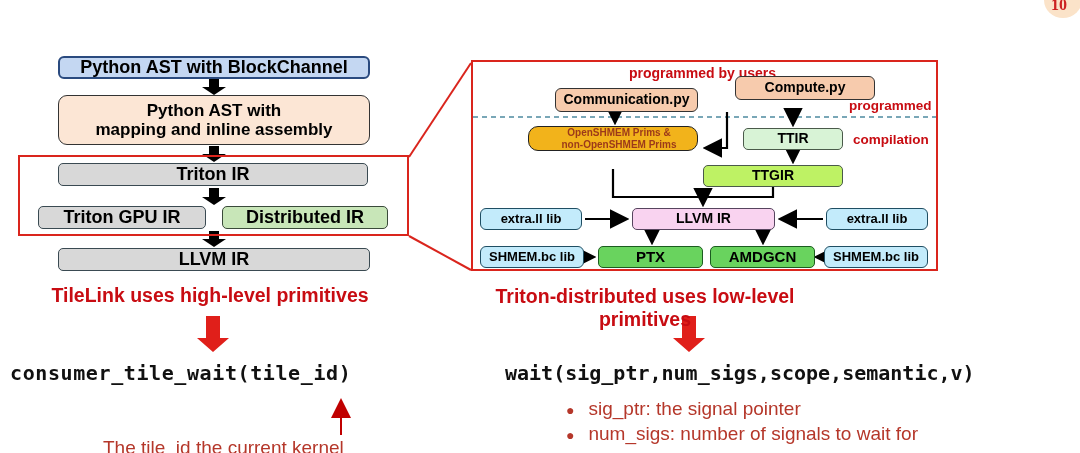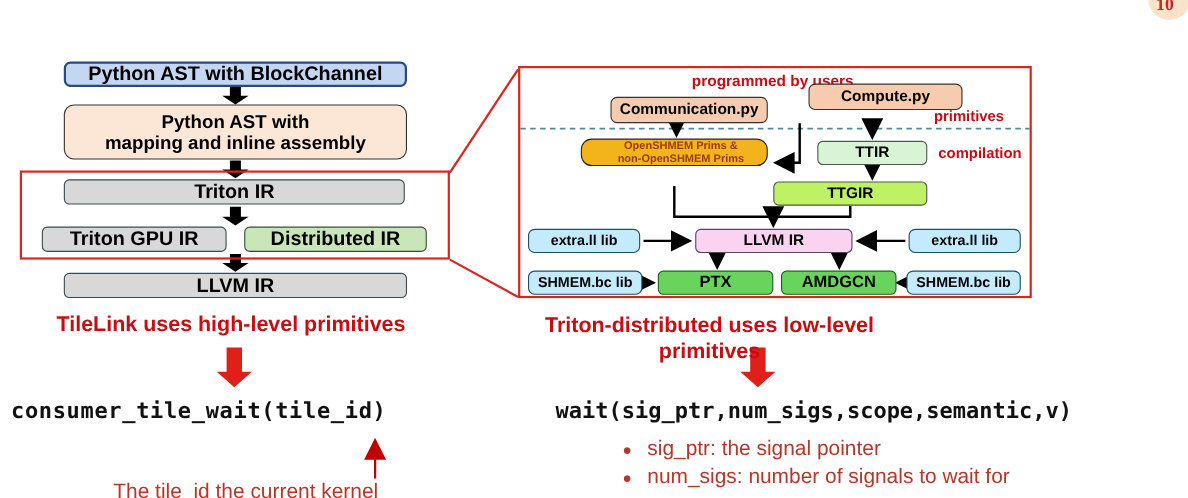--- a/index.html
+++ b/index.html
@@ -109,21 +109,21 @@
   <div class="abs redtext" style="left:560px;top:65px;width:285px;text-align:center;font-size:14px;">programmed by users</div>
 
   <div class="bx" style="left:555px;top:88px;width:143px;height:24px;background:#f7cbad;border:1.5px solid #333;border-radius:6px;font-size:14px;">
     <span>Communication.py</span>
   </div>
 
   <div class="bx" style="left:703px;top:76px;width:140px;height:24px;background:#f7cbad;border:1.5px solid #333;border-radius:6px;font-size:14px;margin-left:32px;">
     <span>Compute.py</span>
   </div>
 
-  <div class="abs redtext" style="left:849px;top:98px;font-size:13.5px;">primitives</div>
+  <div class="abs redtext" style="left:849px;top:98px;font-size:13.5px;">programmed</div>
   <div class="abs redtext" style="left:853px;top:132px;font-size:13.5px;">compilation</div>
 
   <div class="bx" style="left:528px;top:126px;width:170px;height:25px;background:#f2b31b;border:1.8px solid #222;border-radius:10px;font-size:10px;color:#9c3a1a;padding-left:12px;">
     <span>OpenSHMEM Prims &amp;</span>
     <span>non-OpenSHMEM Prims</span>
   </div>
 
   <div class="bx" style="left:743px;top:128px;width:100px;height:22px;background:#d8f3d6;border:1.5px solid #4a5a4a;border-radius:5px;font-size:14px;">
     <span>TTIR</span>
   </div>

